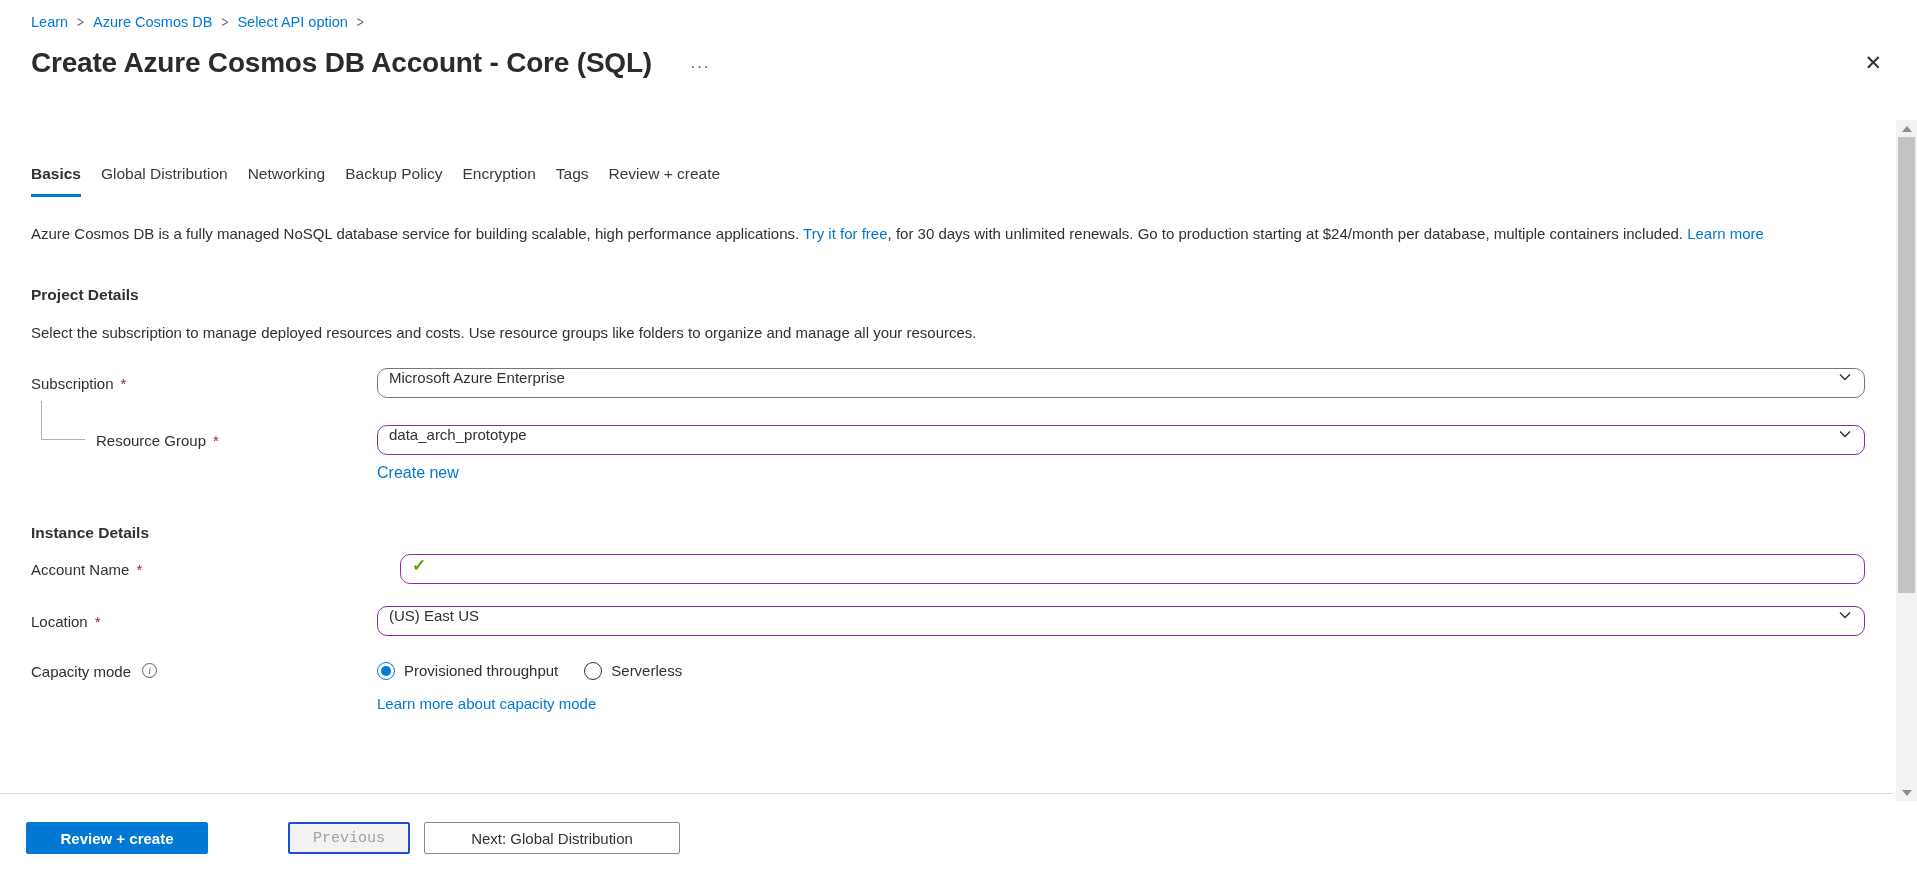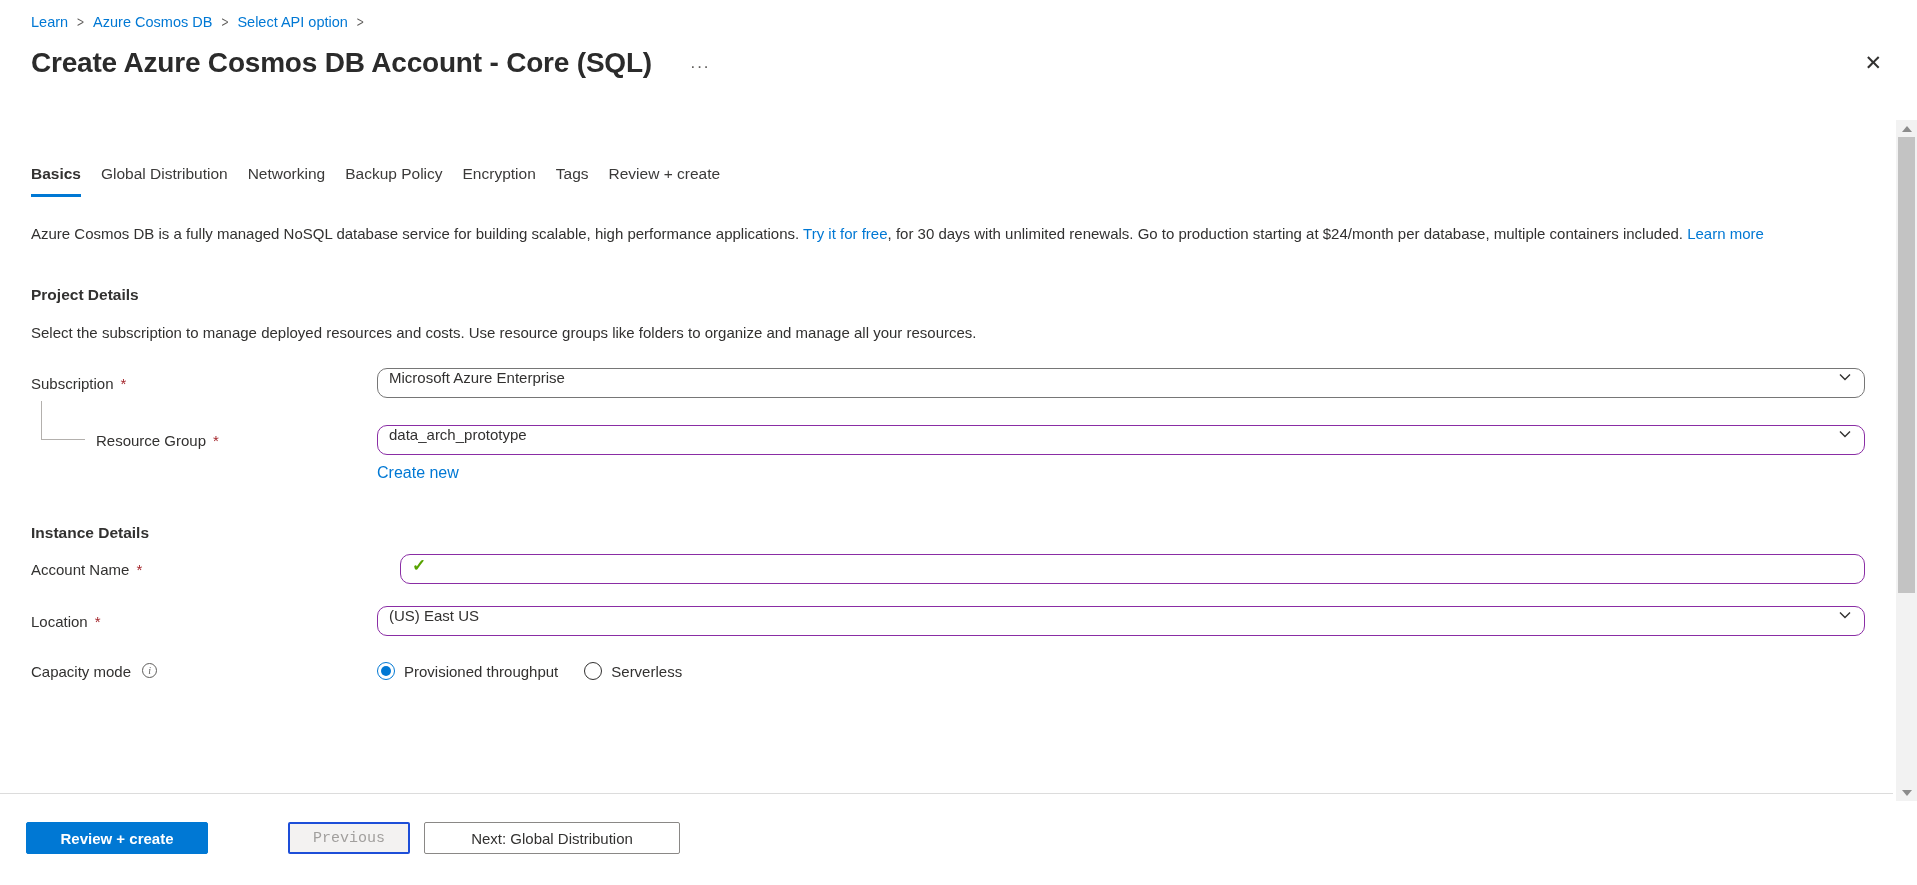--- a/index.html
+++ b/index.html
@@ -54,21 +54,21 @@
 
   .rg-row { margin-top:27px; }
   .rg-row .form-label { padding-left:65px; }
   .connector { position:absolute; left:10px; top:-24px; width:44px; height:39px;
                border-left:1px solid #b3b0ad; border-bottom:1px solid #b3b0ad; }
 
   .under-field { margin-left:346px; margin-top:9px; }
   .create-new { font-size:16px; }
 
   .radio-group { display:flex; align-items:center; gap:26px; }
-  .radio-opt { display:flex; align-items:center; gap:9px; cursor:pointer; }
+  .radio-opt { display:flex; align-items:flex-start; gap:9px; cursor:pointer; }
   .radio-circle { width:18px; height:18px; border-radius:50%; border:1px solid #323130; background:#fff; position:relative; flex:0 0 auto; }
   .radio-circle.checked { border:1px solid #0078d4; }
   .radio-circle.checked::after { content:""; position:absolute; left:3px; top:3px; width:10px; height:10px; border-radius:50%; background:#0078d4; }
 
   .info-icon { width:15px; height:15px; border:1px solid #5f5e5c; border-radius:50%; color:#5f5e5c;
                display:inline-flex; align-items:center; justify-content:center;
                font-size:10px; font-family:"Liberation Serif", serif; font-style:italic; cursor:pointer; }
 
   .capacity-link { margin-left:346px; margin-top:15px; }
   .free-tier { margin-top:30px; line-height:24px; }
@@ -202,20 +202,23 @@
       <div class="radio-opt">
         <span class="radio-circle checked"></span>
         <span>Provisioned throughput</span>
       </div>
       <div class="radio-opt">
         <span class="radio-circle"></span>
         <span>Serverless</span>
       </div>
     </div>
   </div>
+  <div class="capacity-link">
+    <a class="link">Learn more about capacity mode</a>
+  </div>
 
 
 </div>
 
 <div class="footer">
   <div class="btn btn-primary">Review + create</div>
   <div class="btn btn-disabled">Previous</div>
   <div class="btn btn-secondary">Next: Global Distribution</div>
 </div>
 

